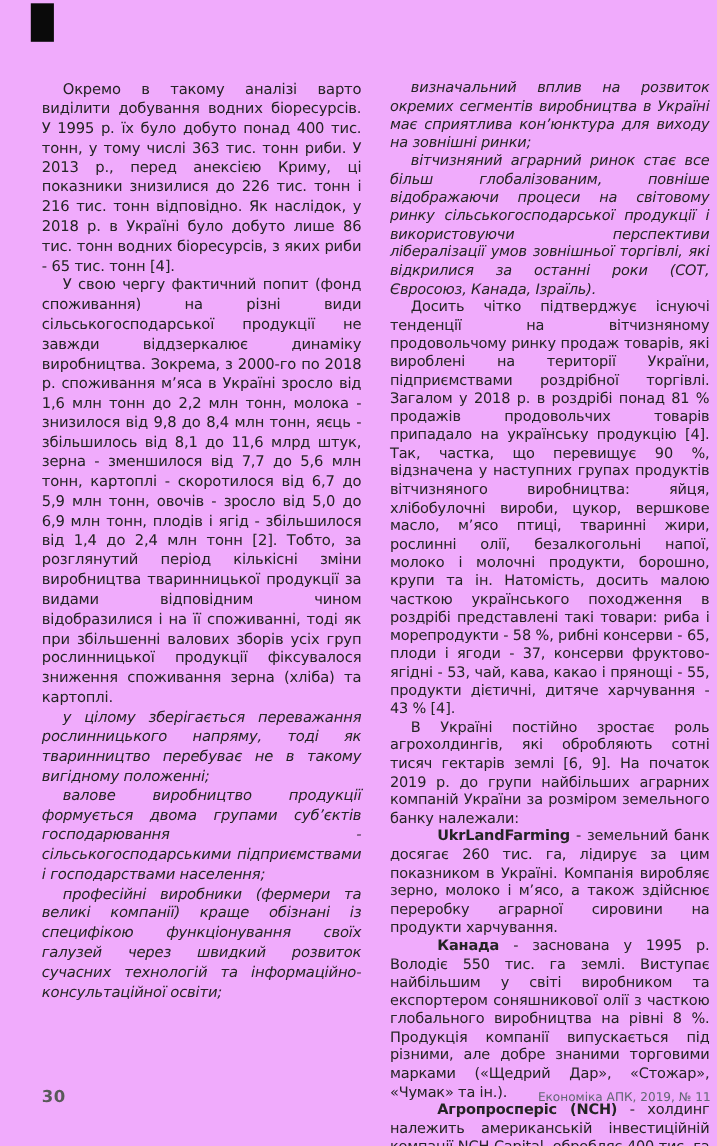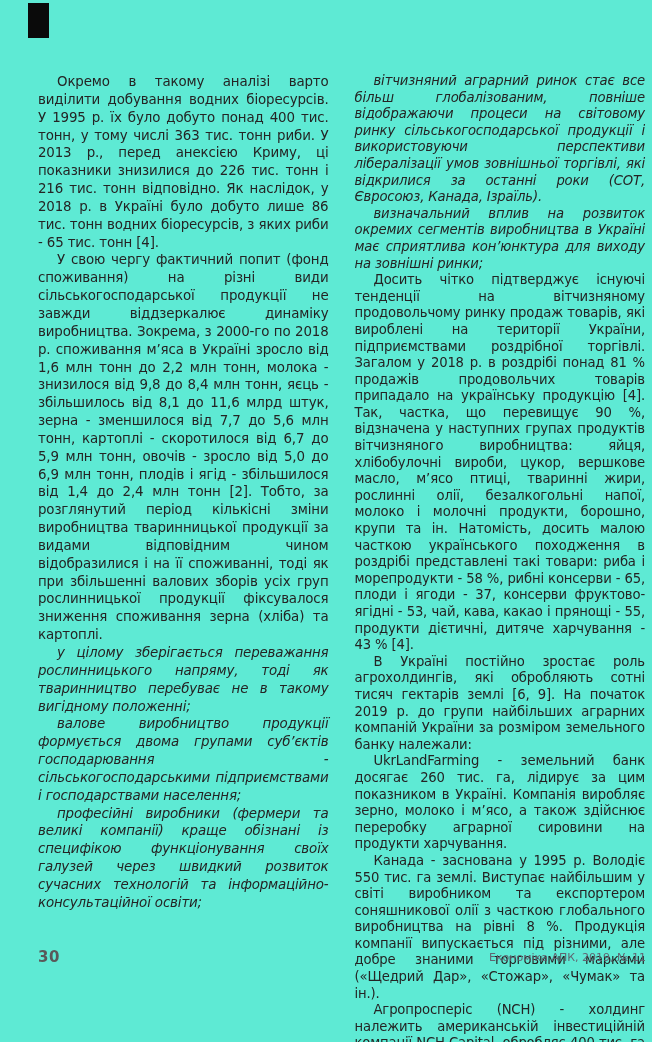--- a/index.html
+++ b/index.html
@@ -1,20 +1,20 @@
 <!DOCTYPE html>
 <html><head>
 <meta charset="utf-8">
 <style>
   html, body { margin: 0; padding: 0; background: #ffffff; }
   .page {
     position: relative;
     width: 652px;
     height: 1042px;
-    background: #5eead4;
+    background: #f0abfc;
     overflow: hidden;
     font-family: "DejaVu Sans", sans-serif;
     color: #242424;
   }
   .corner-mark {
     position: absolute;
     left: 28px;
     top: 3px;
     width: 21px;
     height: 35px;
@@ -39,26 +39,26 @@
     font-size: 13.4px;
     line-height: 17.85px;
     letter-spacing: -0.15px;
   }
   .col-right p {
     font-size: 13.2px;
     line-height: 16.6px;
     letter-spacing: -0.15px;
   }
   .italic { font-style: italic; }
-  .lead { font-weight: normal; }
+  .lead { font-weight: bold; margin-left: 24px; }
   .footer {
     position: absolute;
     left: 38px;
     right: 6px;
-    top: 948px;
+    top: 988px;
     display: flex;
     justify-content: space-between;
     align-items: flex-start;
   }
   .page-number {
     font-size: 15px;
     font-weight: bold;
     color: #595959;
     letter-spacing: 0.5px;
   }
@@ -80,22 +80,22 @@
     <div class="col col-left">
       <p>Окремо в такому аналізі варто виділити добування водних біоресурсів. У 1995 р. їх було добуто понад 400 тис. тонн, у тому числі 363 тис. тонн риби. У 2013 р., перед анексією Криму, ці показники знизилися до 226 тис. тонн і 216 тис. тонн відповідно. Як наслідок, у 2018 р. в Україні було добуто лише 86 тис. тонн водних біоресурсів, з яких риби - 65 тис. тонн [4].</p>
       <p>У свою чергу фактичний попит (фонд споживання) на різні види сільськогосподарської продукції не завжди віддзеркалює динаміку виробництва. Зокрема, з 2000-го по 2018 р. споживання м’яса в Україні зросло від 1,6 млн тонн до 2,2 млн тонн, молока - знизилося від 9,8 до 8,4 млн тонн, яєць - збільшилось від 8,1 до 11,6 млрд штук, зерна - зменшилося від 7,7 до 5,6 млн тонн, картоплі - скоротилося від 6,7 до 5,9 млн тонн, овочів - зросло від 5,0 до 6,9 млн тонн, плодів і ягід - збільшилося від 1,4 до 2,4 млн тонн [2]. Тобто, за розглянутий період кількісні зміни виробництва тваринницької продукції за видами відповідним чином відобразилися і на її споживанні, тоді як при збільшенні валових зборів усіх груп рослинницької продукції фіксувалося зниження споживання зерна (хліба) та картоплі.</p>
       <p class="italic">у цілому зберігається переважання рослинницького напряму, тоді як тваринництво перебуває не в такому вигідному положенні;</p>
       <p class="italic">валове виробництво продукції формується двома групами суб’єктів господарювання - сільськогосподарськими підприємствами і господарствами населення;</p>
       <p class="italic">професійні виробники (фермери та великі компанії) краще обізнані із специфікою функціонування своїх галузей через швидкий розвиток сучасних технологій та інформаційно-консультаційної освіти;</p>
 
     </div>
 
     <div class="col col-right">
+      <p class="italic">визначальний вплив на розвиток окремих сегментів виробництва в Україні має сприятлива кон’юнктура для виходу на зовнішні ринки;</p>
       <p class="italic">вітчизняний аграрний ринок стає все більш глобалізованим, повніше відображаючи процеси на світовому ринку сільськогосподарської продукції і використовуючи перспективи лібералізації умов зовнішньої торгівлі, які відкрилися за останні роки (СОТ, Євросоюз, Канада, Ізраїль).</p>
-      <p class="italic">визначальний вплив на розвиток окремих сегментів виробництва в Україні має сприятлива кон’юнктура для виходу на зовнішні ринки;</p>
       <p>Досить чітко підтверджує існуючі тенденції на вітчизняному продовольчому ринку продаж товарів, які вироблені на території України, підприємствами роздрібної торгівлі. Загалом у 2018 р. в роздрібі понад 81 % продажів продовольчих товарів припадало на українську продукцію [4]. Так, частка, що перевищує 90 %, відзначена у наступних групах продуктів вітчизняного виробництва: яйця, хлібобулочні вироби, цукор, вершкове масло, м’ясо птиці, тваринні жири, рослинні олії, безалкогольні напої, молоко і молочні продукти, борошно, крупи та ін. Натомість, досить малою часткою українського походження в роздрібі представлені такі товари: риба і морепродукти - 58 %, рибні консерви - 65, плоди і ягоди - 37, консерви фруктово-ягідні - 53, чай, кава, какао і прянощі - 55, продукти дієтичні, дитяче харчування - 43 % [4].</p>
       <p>В Україні постійно зростає роль агрохолдингів, які обробляють сотні тисяч гектарів землі [6, 9]. На початок 2019 р. до групи найбільших аграрних компаній України за розміром земельного банку належали:</p>
       <p><span class="lead">UkrLandFarming</span><span> - земельний банк досягає 260 тис. га, лідирує за цим показником в Україні. Компанія виробляє зерно, молоко і м’ясо, а також здійснює переробку аграрної сировини на продукти харчування.</span></p>
       <p><span class="lead">Канада</span><span> - заснована у 1995 р. Володіє 550 тис. га землі. Виступає найбільшим у світі виробником та експортером соняшникової олії з часткою глобального виробництва на рівні 8 %. Продукція компанії випускається під різними, але добре знаними торговими марками («Щедрий Дар», «Стожар», «Чумак» та ін.).</span></p>
       <p><span class="lead">Агропросперіс (NCH)</span><span> - холдинг належить американській інвестиційній компанії NCH Capital, обробляє 400 тис. га землі та є найбільшим виробником і експортером сільськогосподарських культур Чорноморського регіону.</span></p>
     </div>
 
   </div>
 
   <div class="footer">

